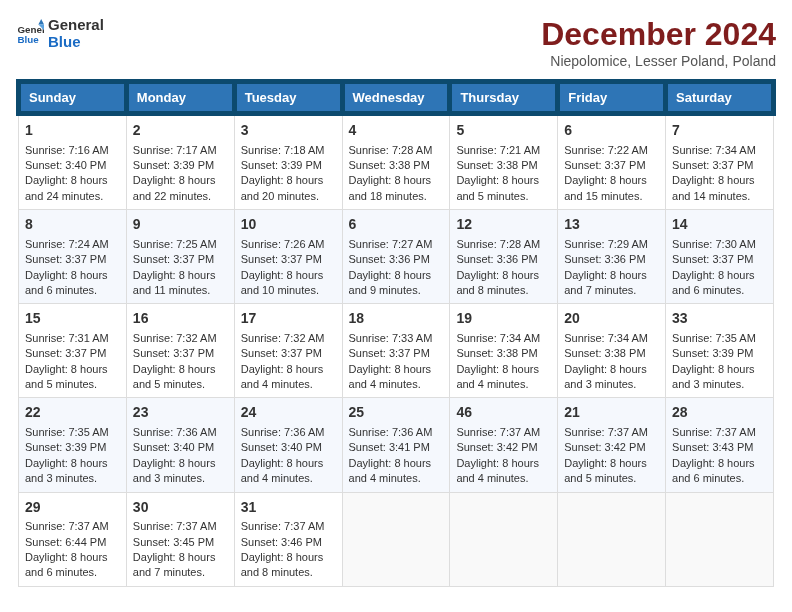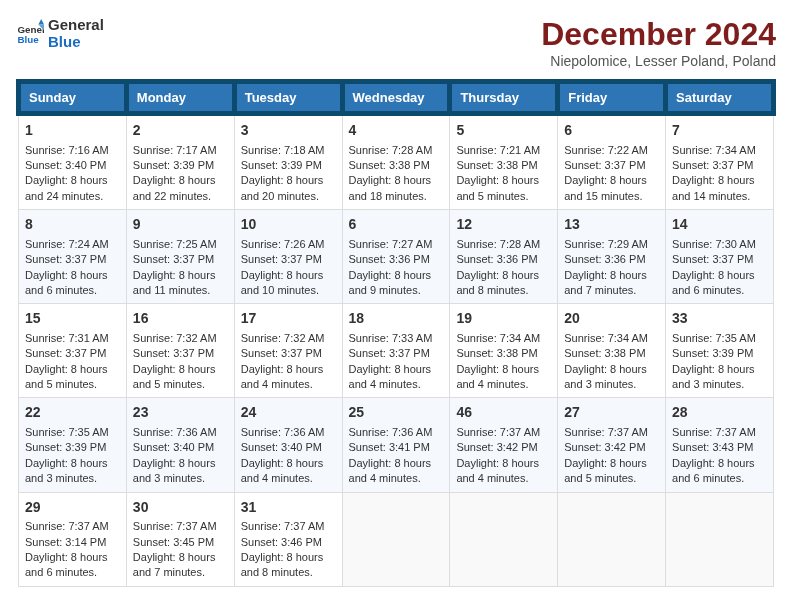--- a/index.html
+++ b/index.html
@@ -296,39 +296,39 @@
           <div>and 4 minutes.</div>
         </td>
         <td class="cal-cell">
           <span class="day-num">46</span>
           <div>Sunrise: 7:37 AM</div>
           <div>Sunset: 3:42 PM</div>
           <div>Daylight: 8 hours</div>
           <div>and 4 minutes.</div>
         </td>
         <td class="cal-cell">
-          <span class="day-num">27</span>
+          <span class="day-num">21</span>
           <div>Sunrise: 7:37 AM</div>
           <div>Sunset: 3:42 PM</div>
           <div>Daylight: 8 hours</div>
           <div>and 5 minutes.</div>
         </td>
         <td class="cal-cell">
           <span class="day-num">28</span>
           <div>Sunrise: 7:37 AM</div>
           <div>Sunset: 3:43 PM</div>
           <div>Daylight: 8 hours</div>
           <div>and 6 minutes.</div>
         </td>
       </tr>
       <tr>
         <td class="cal-cell">
           <span class="day-num">29</span>
           <div>Sunrise: 7:37 AM</div>
-          <div>Sunset: 3:14 PM</div>
+          <div>Sunset: 6:44 PM</div>
           <div>Daylight: 8 hours</div>
           <div>and 6 minutes.</div>
         </td>
         <td class="cal-cell">
           <span class="day-num">30</span>
           <div>Sunrise: 7:37 AM</div>
           <div>Sunset: 3:45 PM</div>
           <div>Daylight: 8 hours</div>
           <div>and 7 minutes.</div>
         </td>

